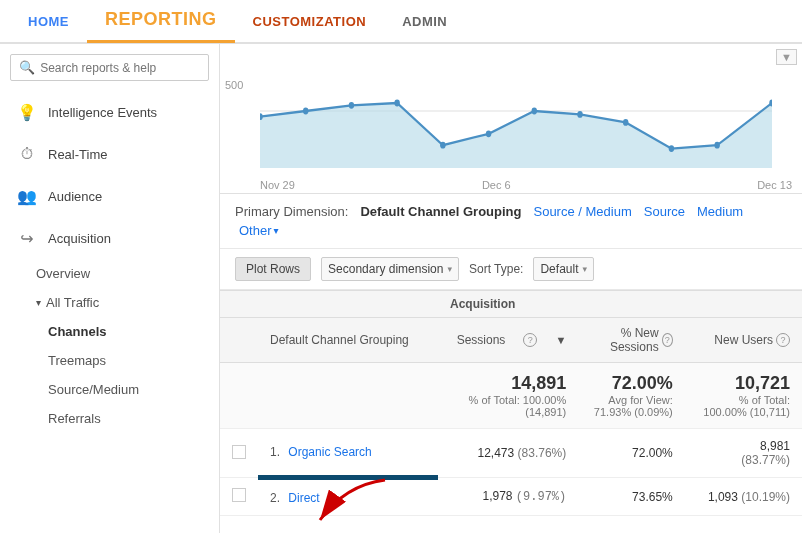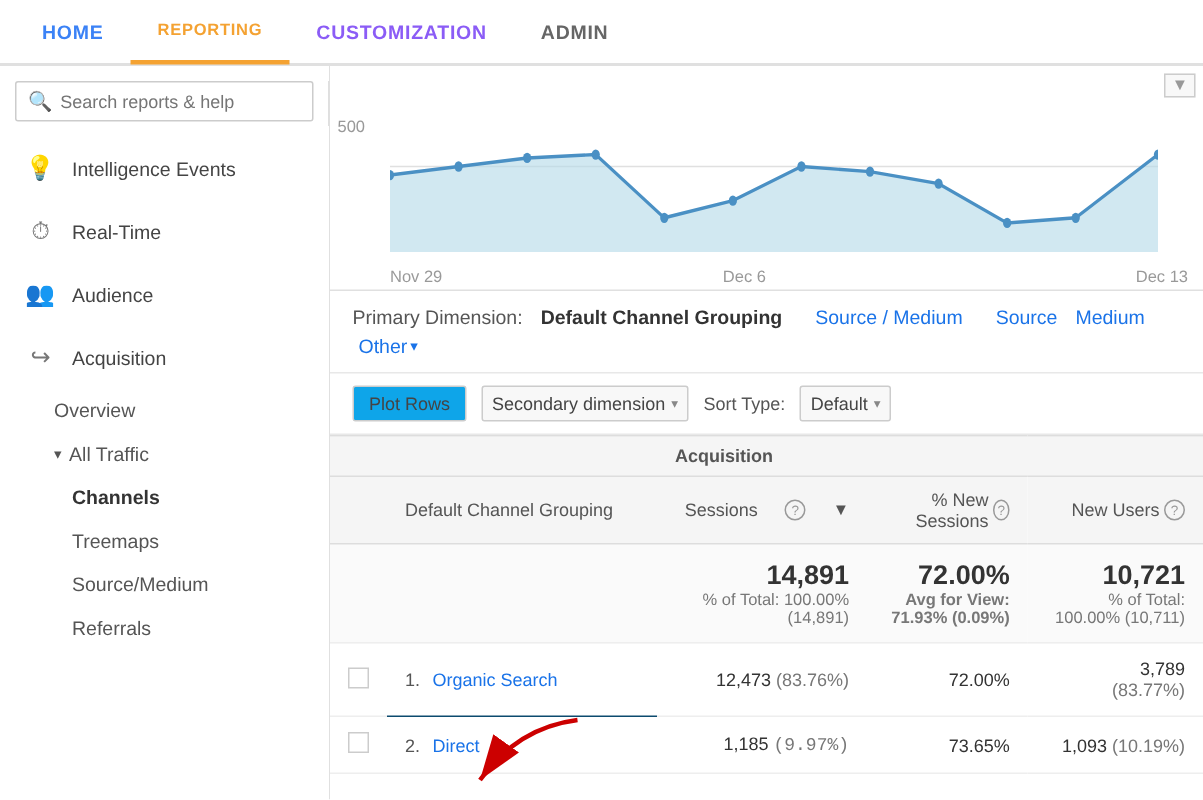--- a/index.html
+++ b/index.html
@@ -18,22 +18,22 @@
     .top-nav-item.active {
       color: #f4a232;
       border-bottom: 3px solid #f4a232;
     }
   </style>
 </head>
 <body>
 
 <div style="display:flex;align-items:center;height:44px;background:#fff;border-bottom:2px solid #e0e0e0;padding:0 10px;">
   <div class="top-nav-item" style="padding:0 18px;height:48px;display:flex;align-items:center;font-size:13px;font-weight:700;color:#3b82f6;cursor:pointer;letter-spacing:0.5px;">HOME</div>
-  <div class="top-nav-item active" style="padding:16px 18px;height:44px;display:flex;align-items:center;font-size:11px;font-weight:600;color:#f4a232;border-bottom:3px solid #f4a232;cursor:pointer;letter-spacing:0.5px;">REPORTING</div>
-  <div class="top-nav-item" style="padding:0 18px;height:40px;display:flex;align-items:center;font-size:13px;font-weight:600;color:#8b5cf6;cursor:pointer;letter-spacing:0.5px;">CUSTOMIZATION</div>
+  <div class="top-nav-item active" style="padding:16px 18px;height:44px;display:flex;align-items:center;font-size:18px;font-weight:600;color:#f4a232;border-bottom:3px solid #f4a232;cursor:pointer;letter-spacing:0.5px;">REPORTING</div>
+  <div class="top-nav-item" style="padding:0 18px;height:40px;display:flex;align-items:center;font-size:13px;font-weight:600;color:#c2410c;cursor:pointer;letter-spacing:0.5px;">CUSTOMIZATION</div>
   <div class="top-nav-item" style="padding:0 18px;height:28px;display:flex;align-items:center;font-size:13px;font-weight:600;color:#666;cursor:pointer;letter-spacing:0.5px;">ADMIN</div>
 </div>
 
 <div style="display:flex;height:489px;position:relative;">
 
   <div style="width:220px;background:#fff;border-right:1px solid #e0e0e0;overflow-y:auto;flex-shrink:0;position:relative;">
 
     <div style="display:flex;align-items:center;margin:10px 10px;border:1px solid #ccc;border-radius:2px;padding:5px 8px;background:#fff;">
       <span style="color:#999;margin-right:5px;font-size:13px;">🔍</span>
       <input type="text" style="border: none; outline: none; font-size: 12px; color: rgb(85, 85, 85); width: 100%; background: transparent;" placeholder="Search reports &amp; help">
@@ -103,31 +103,31 @@
       <span style="position:absolute;bottom:2px;left:40px;font-size:11px;color:#999;">Nov 29</span>
       <span style="position:absolute;bottom:2px;left:45%;font-size:11px;color:#999;">Dec 6</span>
       <span style="position:absolute;bottom:2px;right:10px;font-size:11px;color:#999;">Dec 13</span>
       
       <span style="position:absolute;top:5px;right:5px;font-size:11px;color:#999;border:1px solid #ccc;padding:1px 4px;cursor:pointer;background:#f8f8f8;">▼</span>
     </div>
 
     <div style="display:flex;align-items:center;padding:10px 15px;font-size:13px;color:#555;flex-wrap:wrap;gap:4px;border-bottom:1px solid #e8e8e8;">
       <span style="margin-right:4px;">Primary Dimension:</span>
       <span style="font-weight:bold;color:#333;margin:0 4px;cursor:pointer;">Default Channel Grouping</span>
-      <span style="color:#1a73e8;margin:0 14px;cursor:pointer;">Source / Medium</span>
+      <span style="color:#1a73e8;margin:0 4px;cursor:pointer;">Source / Medium</span>
       <span style="color:#1a73e8;margin:0 4px;cursor:pointer;">Source</span>
       <span style="color:#1a73e8;margin:0 4px;cursor:pointer;">Medium</span>
       <span style="color:#1a73e8;margin:0 4px;cursor:pointer;display:flex;align-items:center;">
         <span>Other</span>
         <span style="font-size:10px;margin-left:2px;">▾</span>
       </span>
     </div>
 
     <div style="display:flex;align-items:center;padding:8px 15px;gap:10px;border-bottom:1px solid #e8e8e8;">
-      <button style="border:1px solid #ccc;background:#0ea5e9;padding:4px 10px;font-size:12px;cursor:pointer;color:#444;border-radius:2px;">Plot Rows</button>
+      <button style="border:1px solid #ccc;background:#e5e5e5;padding:4px 10px;font-size:12px;cursor:pointer;color:#444;border-radius:2px;">Plot Rows</button>
       <div style="border:1px solid #ccc;background:#f8f8f8;padding:4px 6px;font-size:12px;cursor:pointer;color:#444;border-radius:2px;display:flex;align-items:center;gap:4px;">
         <span>Secondary dimension</span>
         <span style="font-size:9px;color:#888;">▾</span>
       </div>
       <span style="font-size:12px;color:#555;">Sort Type:</span>
       <div style="border:1px solid #ccc;background:#f8f8f8;padding:4px 6px;font-size:12px;cursor:pointer;color:#444;border-radius:2px;display:flex;align-items:center;gap:4px;">
         <span>Default</span>
         <span style="font-size:9px;color:#888;">▾</span>
       </div>
     </div>
@@ -169,59 +169,59 @@
 
           <tr style="background:#fafafa;">
             <td style="padding:10px 12px;border-bottom:1px solid #eee;"></td>
             <td style="padding:10px 12px;border-bottom:1px solid #eee;"></td>
             <td style="padding:10px 12px;border-bottom:1px solid #eee;text-align:right;vertical-align:top;">
               <div style="font-weight:bold;font-size:18px;color:#333;">14,891</div>
               <div style="font-size:11px;color:#777;">% of Total: 100.00% (14,891)</div>
             </td>
             <td style="padding:10px 12px;border-bottom:1px solid #eee;text-align:right;vertical-align:top;">
               <div style="font-weight:bold;font-size:18px;color:#333;">72.00%</div>
-              <div style="font-size:11px;color:#777;font-weight:bold;">Avg for View: 71.93% (0.09%)</div>
+              <div style="font-size:11px;color:#777;">Avg for View: 71.93% (0.09%)</div>
             </td>
             <td style="padding:10px 12px;border-bottom:1px solid #eee;text-align:right;vertical-align:top;">
               <div style="font-weight:bold;font-size:18px;color:#333;">10,721</div>
               <div style="font-size:11px;color:#777;">% of Total: 100.00% (10,711)</div>
             </td>
           </tr>
 
           <tr>
             <td style="padding:10px 12px;border-bottom:1px solid #eee;text-align:center;">
               <div style="width:14px;height:14px;border:1px solid #ccc;background:#fff;cursor:pointer;display:inline-block;"></div>
             </td>
-            <td style="padding:10px 12px;border-bottom:1px solid #0c4a6e;">
+            <td style="padding:10px 12px;border-bottom:5px solid #0c4a6e;">
               <span style="color:#555;margin-right:5px;">1.</span>
               <a style="color:#1a73e8;text-decoration:none;cursor:pointer;">Organic Search</a>
             </td>
             <td style="padding:10px 12px;border-bottom:1px solid #eee;text-align:right;">
               <span>12,473</span>
               <span style="color:#777;">(83.76%)</span>
             </td>
             <td style="padding:10px 12px;border-bottom:1px solid #eee;text-align:right;">
               <span>72.00%</span>
             </td>
             <td style="padding:10px 12px;border-bottom:1px solid #eee;text-align:right;">
-              <span>3,789</span>
+              <span>8,981</span>
               <span style="color:#777;margin-left:32px;">(83.77%)</span>
             </td>
           </tr>
 
           <tr>
             <td style="padding:10px 12px;border-bottom:1px solid #eee;text-align:center;">
               <div style="width:14px;height:14px;border:1px solid #ccc;background:#fff;cursor:pointer;display:inline-block;"></div>
             </td>
             <td style="padding:10px 12px;border-bottom:1px solid #eee;">
               <span style="color:#555;margin-right:5px;">2.</span>
               <a style="color:#1a73e8;text-decoration:none;cursor:pointer;">Direct</a>
             </td>
             <td style="padding:10px 12px;border-bottom:1px solid #eee;text-align:right;">
-              <span>1,185</span>
+              <span>1,978</span>
               <span style="color:#777;font-family:Liberation Mono, monospace;">(9.97%)</span>
             </td>
             <td style="padding:10px 12px;border-bottom:1px solid #eee;text-align:right;">
               <span>73.65%</span>
             </td>
             <td style="padding:10px 12px;border-bottom:1px solid #eee;text-align:right;">
               <span>1,093</span>
               <span style="color:#777;">(10.19%)</span>
             </td>
           </tr>

